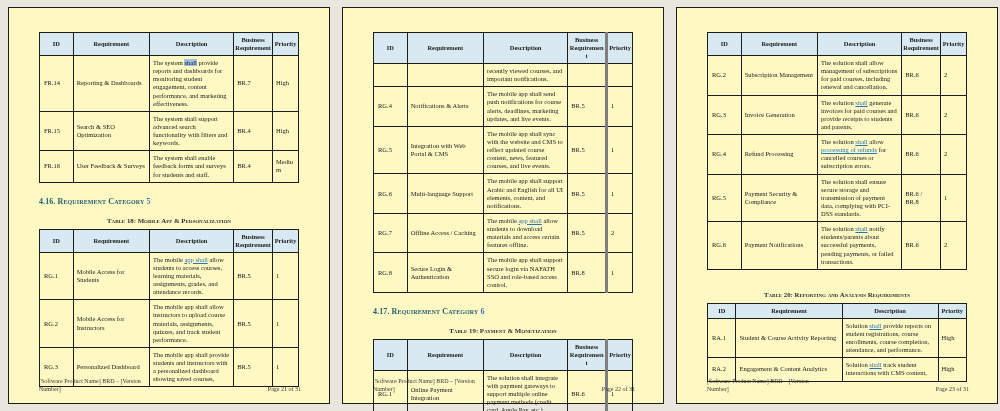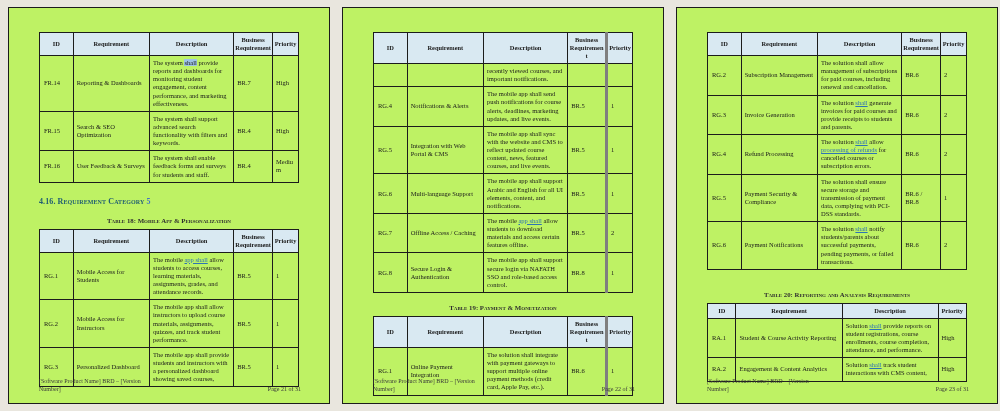--- a/index.html
+++ b/index.html
@@ -13,21 +13,21 @@
   body{
     background:var(--canvas-bg);
     font-family:"Liberation Serif","DejaVu Serif",serif;
     color:#1a1a1a;
   }
   .canvas{
     width:1000px;height:411px;display:flex;gap:12px;padding:7px 8px;
   }
   .page{
     position:relative;width:322px;height:397px;flex:none;
-    background:#bef264;border:1px solid var(--page-border);
+    background:#fef9c3;border:1px solid var(--page-border);
     padding:22px 30px 26px 30px;
   }
   .page-body{width:100%;}
   table.req-table{
     width:100%;border-collapse:collapse;table-layout:fixed;
   }
   .req-table th,.req-table td{
     border:1px solid var(--table-border);
     font-size:6.5px;line-height:1.25;vertical-align:middle;
     padding:3px 3px;overflow-wrap:break-word;
@@ -216,20 +216,21 @@
             </tr>
             <tr>
               <td class="cell-id">RG.8</td>
               <td>Secure Login &amp; Authentication</td>
               <td><span>The mobile app shall support secure login via NAFATH SSO and role-based access control.</span></td>
               <td>BR.8</td>
               <td>1</td>
             </tr>
           </tbody>
         </table>
+        <div class="page-heading"><span>4.17. Requirement Category </span><span class="run-ref">6</span></div>
         <div class="table-caption">Table 19: Payment &amp; Monetization</div>
         <table class="req-table thick">
           <colgroup>
             <col style="width: 13%;">
             <col style="width: 29.5%;">
             <col style="width: 32.5%;">
             <col style="width: 15%;">
             <col style="width: 10%;">
           </colgroup>
           <thead>

